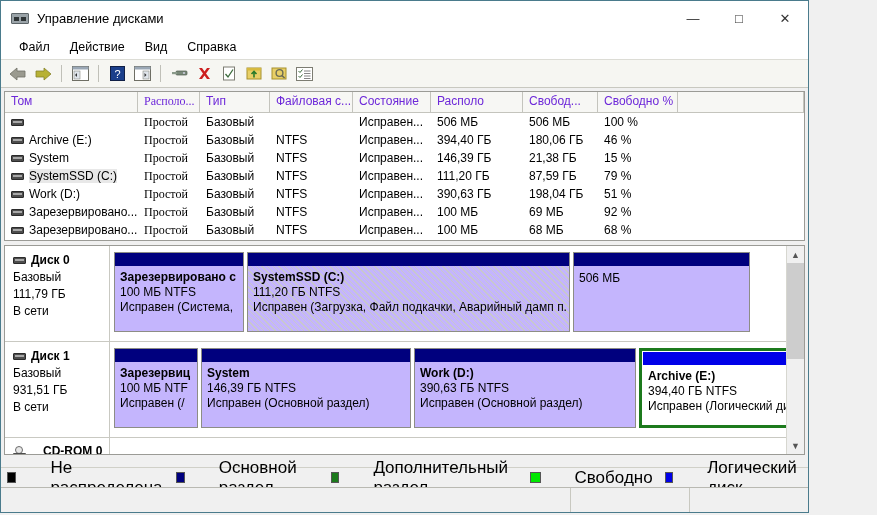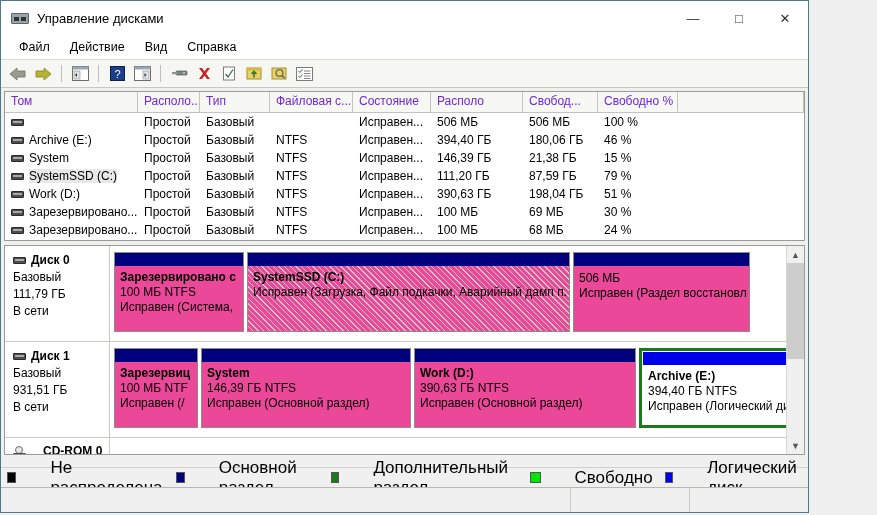--- a/index.html
+++ b/index.html
@@ -57,21 +57,21 @@
   .hdr{display:flex;height:20px;background:#f7f7f4;border-bottom:1px solid #c4c4bd;}
   .hdr .cell{
     border-right:1px solid #c4c4bd;padding:2px 0 0 6px;font-size:12px;
     box-sizing:border-box;white-space:nowrap;overflow:hidden;color:#6d28d9;
   }
   .row{display:flex;height:18px;align-items:center;}
   .row .cell{
     padding-left:6px;font-size:12px;box-sizing:border-box;white-space:nowrap;overflow:hidden;
   }
   .c-vol{width:133px;}
-  .c-lay{width:62px;}
+  .c-lay{width:62px;font-family:Liberation Serif, serif;}
   .c-typ{width:70px;}
   .c-fs{width:83px;}
   .c-st{width:78px;}
   .c-cap{width:92px;}
   .c-free{width:75px;}
   .c-pct{width:80px;}
   .c-last{flex:1 1 auto;}
   .volname{display:flex;align-items:center;gap:5px;}
   .volicon{
     width:13px;height:7px;background:#4d4d4d;border:1px solid #2b2b2b;
@@ -92,21 +92,21 @@
   }
   .diskinfo .dtitle{font-weight:bold;font-size:12px;display:flex;align-items:center;gap:5px;}
   .diskinfo .dline{font-size:12px;margin-top:3px;}
   .diskicon{
     width:13px;height:7px;background:#4d4d4d;border:1px solid #2b2b2b;
     box-sizing:border-box;border-radius:1px;position:relative;
   }
   .diskicon::after{content:"";position:absolute;left:1px;top:1px;width:9px;height:2px;background:#a8a8a8;}
   .parts{flex:1 1 auto;display:flex;align-items:flex-start;padding:6px 4px 6px 4px;box-sizing:border-box;gap:3px;}
   .part{
-    border:1px solid #8d8d86;background:#ec4899;box-sizing:border-box;height:80px;
+    border:1px solid #8d8d86;background:#c4b5fd;box-sizing:border-box;height:80px;
     display:flex;flex-direction:column;overflow:hidden;position:relative;
   }
   .part .bar{height:13px;background:#00007e;flex:0 0 auto;}
   .part .ptext{padding:4px 0 0 5px;overflow:hidden;flex:1 1 auto;}
   .part .pname{font-weight:bold;font-size:12px;white-space:nowrap;}
   .part .pline{font-size:12px;white-space:nowrap;margin-top:1px;}
   .part.hatched .ptext{
     background-image:repeating-linear-gradient(45deg,transparent,transparent 3px,#c9c9c9 3px,#c9c9c9 4px);
   }
   .part.logical{
@@ -347,36 +347,36 @@
               <span class="volicon"></span>
               <span class="lbl">Зарезервировано...</span>
             </span>
           </div>
           <div class="cell c-lay">Простой</div>
           <div class="cell c-typ">Базовый</div>
           <div class="cell c-fs">NTFS</div>
           <div class="cell c-st">Исправен...</div>
           <div class="cell c-cap">100 МБ</div>
           <div class="cell c-free">69 МБ</div>
-          <div class="cell c-pct">30 %</div>
+          <div class="cell c-pct">92 %</div>
         </div>
         <div class="row">
           <div class="cell c-vol">
             <span class="volname">
               <span class="volicon"></span>
               <span class="lbl">Зарезервировано...</span>
             </span>
           </div>
           <div class="cell c-lay">Простой</div>
           <div class="cell c-typ">Базовый</div>
           <div class="cell c-fs">NTFS</div>
           <div class="cell c-st">Исправен...</div>
           <div class="cell c-cap">100 МБ</div>
           <div class="cell c-free">68 МБ</div>
-          <div class="cell c-pct">24 %</div>
+          <div class="cell c-pct">68 %</div>
         </div>
       </div>
   </div>
 
   <div class="graphpane">
     <div class="graphinner" id="graphinner">
         <div class="diskrow">
           <div class="diskinfo">
             <div class="dtitle">
               <span class="diskicon"></span>
@@ -392,29 +392,29 @@
               <div class="ptext">
                 <div class="pname">Зарезервировано с</div>
                 <div class="pline">100 МБ NTFS</div>
                 <div class="pline">Исправен (Система,</div>
               </div>
             </div>
             <div class="part hatched" style="width: 323px;">
               <div class="bar"></div>
               <div class="ptext">
                 <div class="pname">SystemSSD  (C:)</div>
+                <div class="pline">111,20 ГБ NTFS</div>
                 <div class="pline">Исправен (Загрузка, Файл подкачки, Аварийный дамп п.</div>
               </div>
             </div>
             <div class="part" style="width: 177px;">
               <div class="bar"></div>
               <div class="ptext">
                 <div class="pname"></div>
                 <div class="pline">506 МБ</div>
-                <div class="pline">Исправен (Раздел восстановл</div>
               </div>
             </div>
           </div>
         </div>
         <div class="diskrow">
           <div class="diskinfo">
             <div class="dtitle">
               <span class="diskicon"></span>
               <span>Диск 1</span>
             </div>

